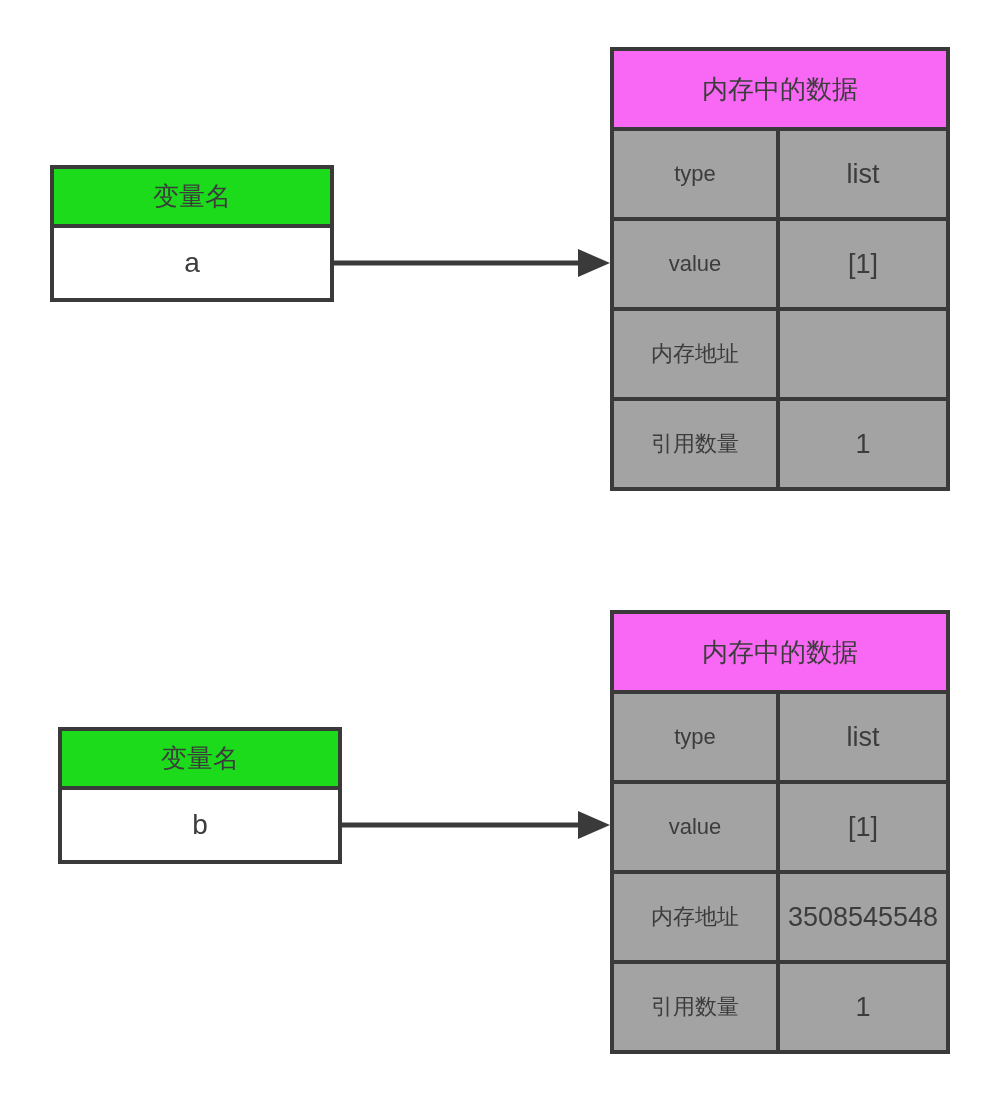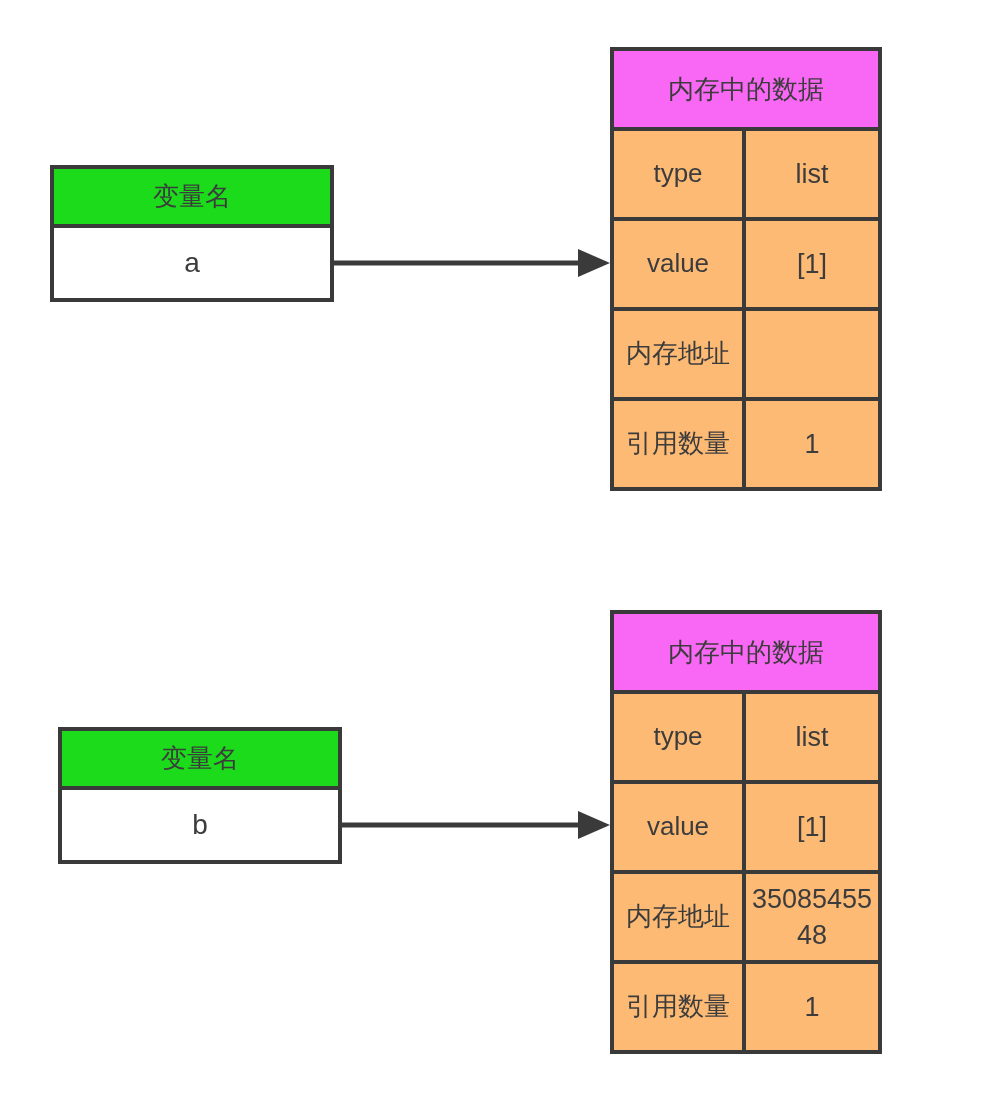--- a/index.html
+++ b/index.html
@@ -37,45 +37,45 @@
     height: 70px;
     display: flex;
     align-items: center;
     justify-content: center;
     font-size: 28px;
     color: #3c3c3c;
   }
   
   .mem-table {
     position: absolute;
-    width: 272px;
+    width: 340px;
     border: 4px solid #3a3a3a;
     box-sizing: border-box;
-    background: #fdba74;
+    background: #a3a3a3;
   }
   .mem-title {
     height: 76px;
     background: #f968f4;
     display: flex;
     align-items: center;
     justify-content: center;
     font-size: 26px;
     color: #3c3c3c;
   }
   .mem-row {
     display: grid;
     grid-template-columns: 1fr 1fr;
     border-top: 4px solid #3a3a3a;
   }
   .mem-cell {
     height: 86px;
     display: flex;
     align-items: center;
     justify-content: center;
-    font-size: 26px;
+    font-size: 22px;
     color: #3c3c3c;
     line-height: 1.35;
     text-align: center;
   }
   .mem-cell.label { border-right: 4px solid #3a3a3a; }
   .mem-cell.value {
     font-size: 27px;
     word-break: break-all;
     padding: 0 3px;
   }

